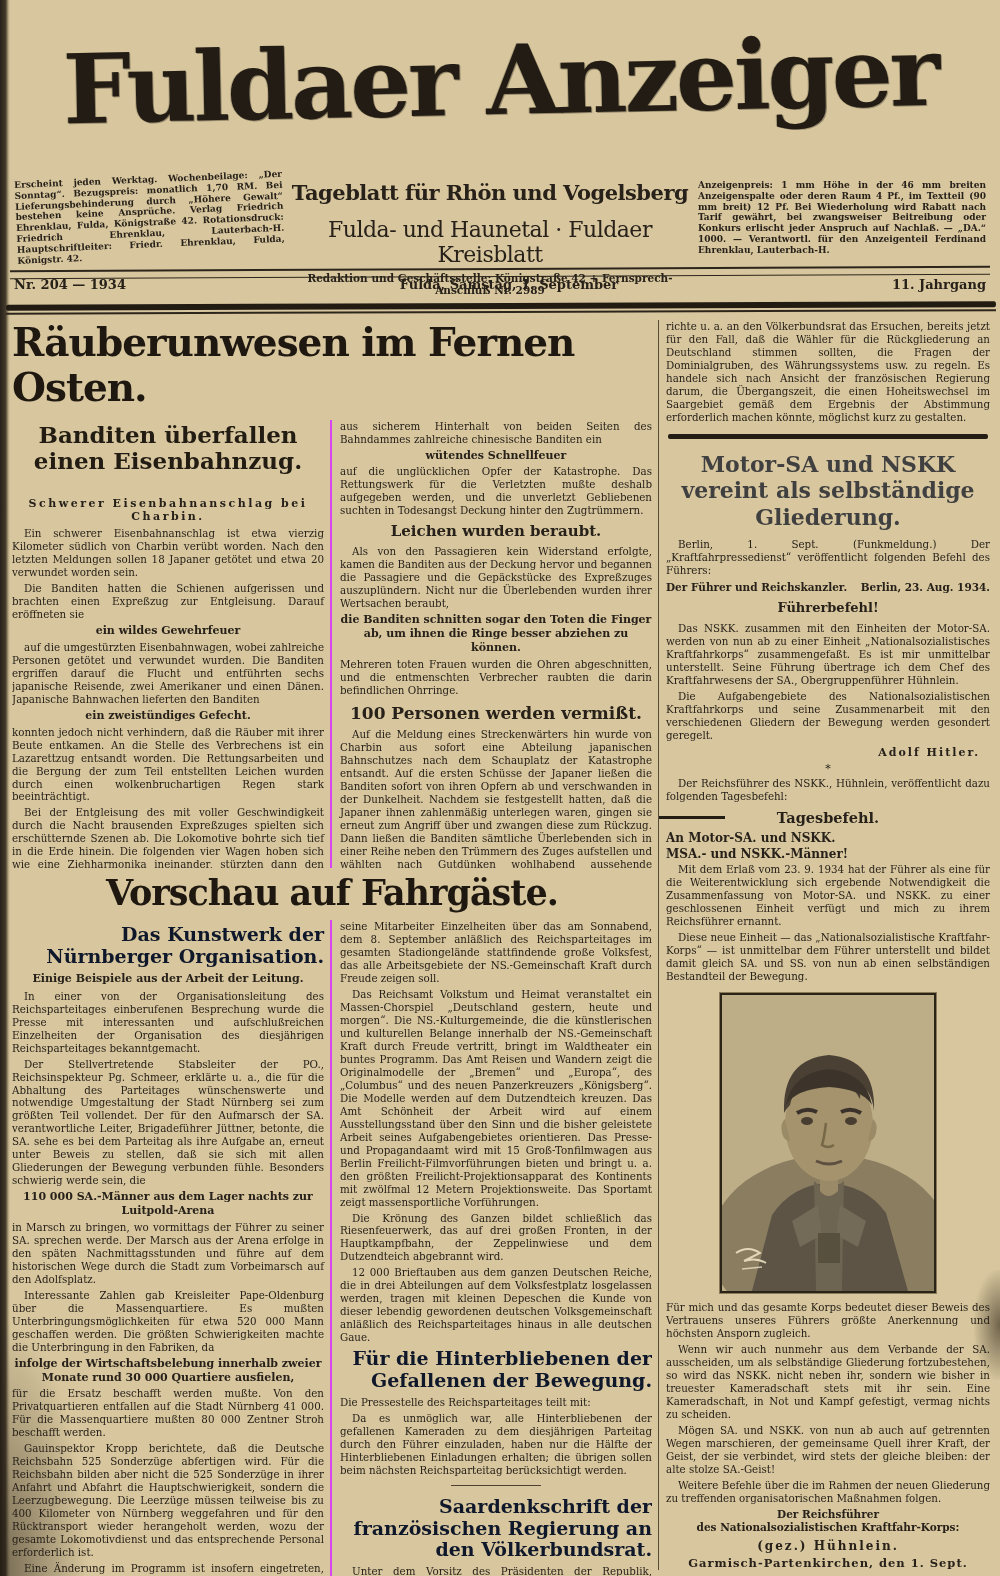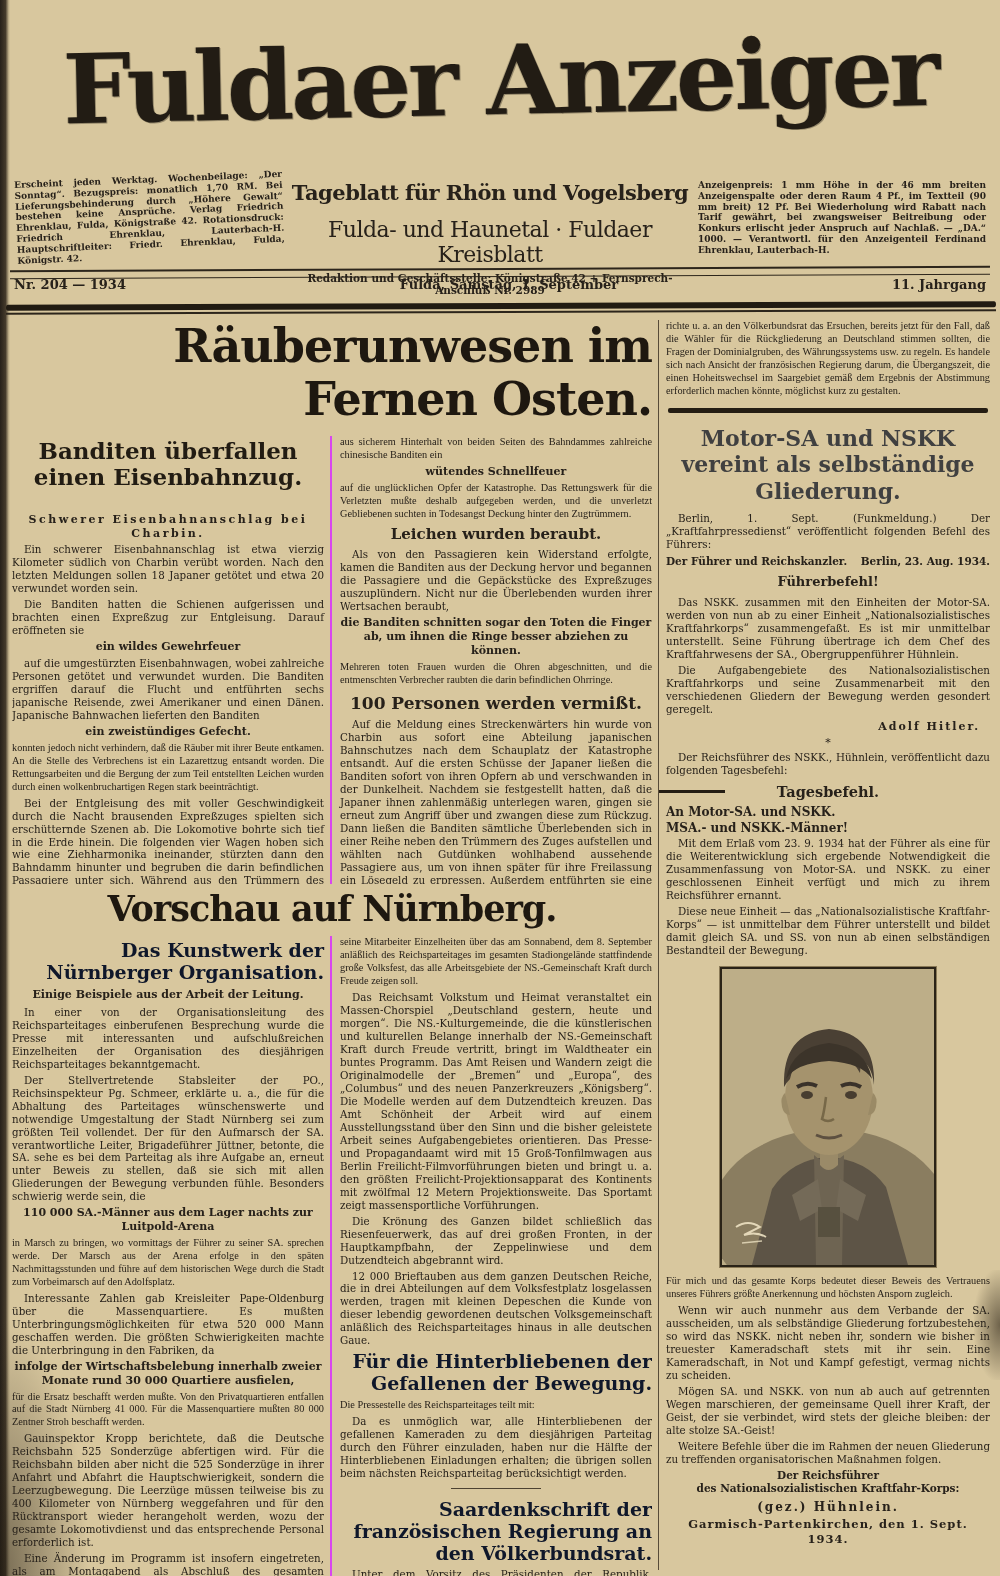--- a/index.html
+++ b/index.html
@@ -44,41 +44,41 @@
   .dateline .c{text-align:center;}
   .rule-fat{position:absolute;left:6px;top:303px;width:990px;height:10px;transform:rotate(-.2deg);}
   .rule-fat .a{height:6px;background:#211b12;border-radius:2px/3px;}
   .rule-fat .b{height:2px;background:#2c251b;margin-top:2px;}
 
   .content{position:absolute;left:12px;top:320px;width:978px;display:flex;}
   .twocols{width:640px;}
   .rightcol{width:330px;margin-left:6px;padding-left:7px;border-left:1px solid #574b38;
     height:1250px;overflow:hidden;}
 
-  .h-main{font-size:46px;font-weight:bold;text-align:right;letter-spacing:-1px;
+  .h-main{font-size:39px;font-weight:bold;text-align:left;letter-spacing:-1px;
     line-height:1.15;color:#1e1810;margin:0 0 10px 0;}
   .h-main2{font-size:35px;font-weight:bold;text-align:center;letter-spacing:-1px;
     line-height:1.1;color:#1e1810;margin:6px 0 8px 0;}
 
   .colrow{display:flex;}
   .ncol{width:312px;}
   .ncol.second{margin-left:6px;padding-left:8px;border-left:2px solid #d946ef;}
   .a1row{height:448px;overflow:hidden;}
   .a2row{height:688px;overflow:hidden;}
 
   .h-col{font-size:23px;font-weight:bold;text-align:center;line-height:1.15;margin:2px 0 22px 0;color:#221c13;}
   .h-col-sm{font-size:19px;font-weight:bold;text-align:right;line-height:1.15;margin:4px 0 4px 0;color:#0f172a;}
   .h-mid{font-size:15px;font-weight:bold;text-align:center;margin:5px 0 4px 0;}
   .h-mid-lg{font-size:17px;font-weight:bold;text-align:center;margin:6px 0 4px 0;}
   .kicker{font-size:11px;font-weight:bold;text-align:center;letter-spacing:2.5px;margin:2px 0 3px 0;}
   .kicker2{font-size:11px;font-weight:bold;text-align:center;margin:0 0 4px 0;}
 
   .bt{font-size:10.3px;line-height:1.26;text-align:justify;}
   .bt p{margin:0 0 3px 0;text-indent:12px;}
-  .bt p.ni{text-indent:0;font-family:Liberation Serif, serif;}
+  .bt p.ni{text-indent:0;}
   .bt .bold{font-weight:normal;}
   .ctr-b{font-size:11px;font-weight:bold;text-align:center;text-indent:0 !important;margin:3px 0 4px 0;}
   .rule-heavy{height:5px;background:#241d13;margin:10px 2px 12px 2px;border-radius:2px;}
   .h-motor{font-size:22px;font-weight:bold;text-align:center;line-height:1.2;margin:0 0 8px 0;color:#404040;}
   .fline{display:flex;justify-content:space-between;font-weight:bold;font-size:10.5px;margin:4px 0;}
   .fbef{font-size:13px;font-weight:bold;text-align:center;margin:6px 0;}
   .sig-right{text-align:right;font-weight:bold;letter-spacing:2px;font-size:11px;margin:4px 10px 2px 0;}
   .star{text-align:center;font-size:11px;margin:1px 0;}
   .tagesb-wrap{position:relative;margin:6px 0 2px 0;}
   .tagesb-bar{position:absolute;left:-7px;top:7px;width:66px;height:3px;background:#241d13;}
@@ -153,21 +153,21 @@
           <p class="ni">auf die unglücklichen Opfer der Katastrophe. Das Rettungswerk für die Verletzten mußte deshalb aufgegeben werden, und die unverletzt Gebliebenen suchten in Todesangst Deckung hinter den Zugtrümmern.</p>
           <div class="h-mid">Leichen wurden beraubt.</div>
           <p>Als von den Passagieren kein Widerstand erfolgte, kamen die Banditen aus der Deckung hervor und begannen die Passagiere und die Gepäckstücke des Expreßzuges auszuplündern. Nicht nur die Überlebenden wurden ihrer Wertsachen beraubt,</p>
           <p class="ctr-b">die Banditen schnitten sogar den Toten die Finger ab, um ihnen die Ringe besser abziehen zu können.</p>
           <p class="ni">Mehreren toten Frauen wurden die Ohren abgeschnitten, und die entmenschten Verbrecher raubten die darin befindlichen Ohrringe.</p>
           <div class="h-mid-lg">100 Personen werden vermißt.</div>
           <p>Auf die Meldung eines Streckenwärters hin wurde von Charbin aus sofort eine Abteilung japanischen Bahnschutzes nach dem Schauplatz der Katastrophe entsandt. Auf die ersten Schüsse der Japaner ließen die Banditen sofort von ihren Opfern ab und verschwanden in der Dunkelheit. Nachdem sie festgestellt hatten, daß die Japaner ihnen zahlenmäßig unterlegen waren, gingen sie erneut zum Angriff über und zwangen diese zum Rückzug. Dann ließen die Banditen sämtliche Überlebenden sich in einer Reihe neben den Trümmern des Zuges aufstellen und wählten nach Gutdünken wohlhabend aussehende Passagiere aus, um von ihnen später für ihre Freilassung ein Lösegeld zu erpressen. Außerdem entführten sie eine aus sechs führenden Japanern bestehende Kommission des Tokioter Forschungs-Instituts. Insgesamt werden 100 Passagiere des Zuges vermißt. Unter ihnen befinden sich zwei Amerikaner und ein Däne.</p>
         </div>
       </div>
 
-      <h1 class="h-main2">Vorschau auf Nürnberg.</h1>
+      <h1 class="h-main2">Vorschau auf Fahrgäste.</h1>
 
       <div class="colrow a2row">
         <div class="ncol bt">
           <div class="h-col-sm">Das Kunstwerk der Nürnberger Organisation.</div>
           <div class="kicker2">Einige Beispiele aus der Arbeit der Leitung.</div>
           <p>In einer von der Organisationsleitung des Reichsparteitages einberufenen Besprechung wurde die Presse mit interessanten und aufschlußreichen Einzelheiten der Organisation des diesjährigen Reichsparteitages bekanntgemacht.</p>
           <p>Der Stellvertretende Stabsleiter der PO., Reichsinspekteur Pg. Schmeer, erklärte u. a., die für die Abhaltung des Parteitages wünschenswerte und notwendige Umgestaltung der Stadt Nürnberg sei zum größten Teil vollendet. Der für den Aufmarsch der SA. verantwortliche Leiter, Brigadeführer Jüttner, betonte, die SA. sehe es bei dem Parteitag als ihre Aufgabe an, erneut unter Beweis zu stellen, daß sie sich mit allen Gliederungen der Bewegung verbunden fühle. Besonders schwierig werde sein, die</p>
           <p class="ctr-b">110 000 SA.-Männer aus dem Lager nachts zur Luitpold-Arena</p>
           <p class="ni">in Marsch zu bringen, wo vormittags der Führer zu seiner SA. sprechen werde. Der Marsch aus der Arena erfolge in den späten Nachmittagsstunden und führe auf dem historischen Wege durch die Stadt zum Vorbeimarsch auf den Adolfsplatz.</p>
           <p>Interessante Zahlen gab Kreisleiter Pape-Oldenburg über die Massenquartiere. Es mußten Unterbringungsmöglichkeiten für etwa 520 000 Mann geschaffen werden. Die größten Schwierigkeiten machte die Unterbringung in den Fabriken, da</p>

